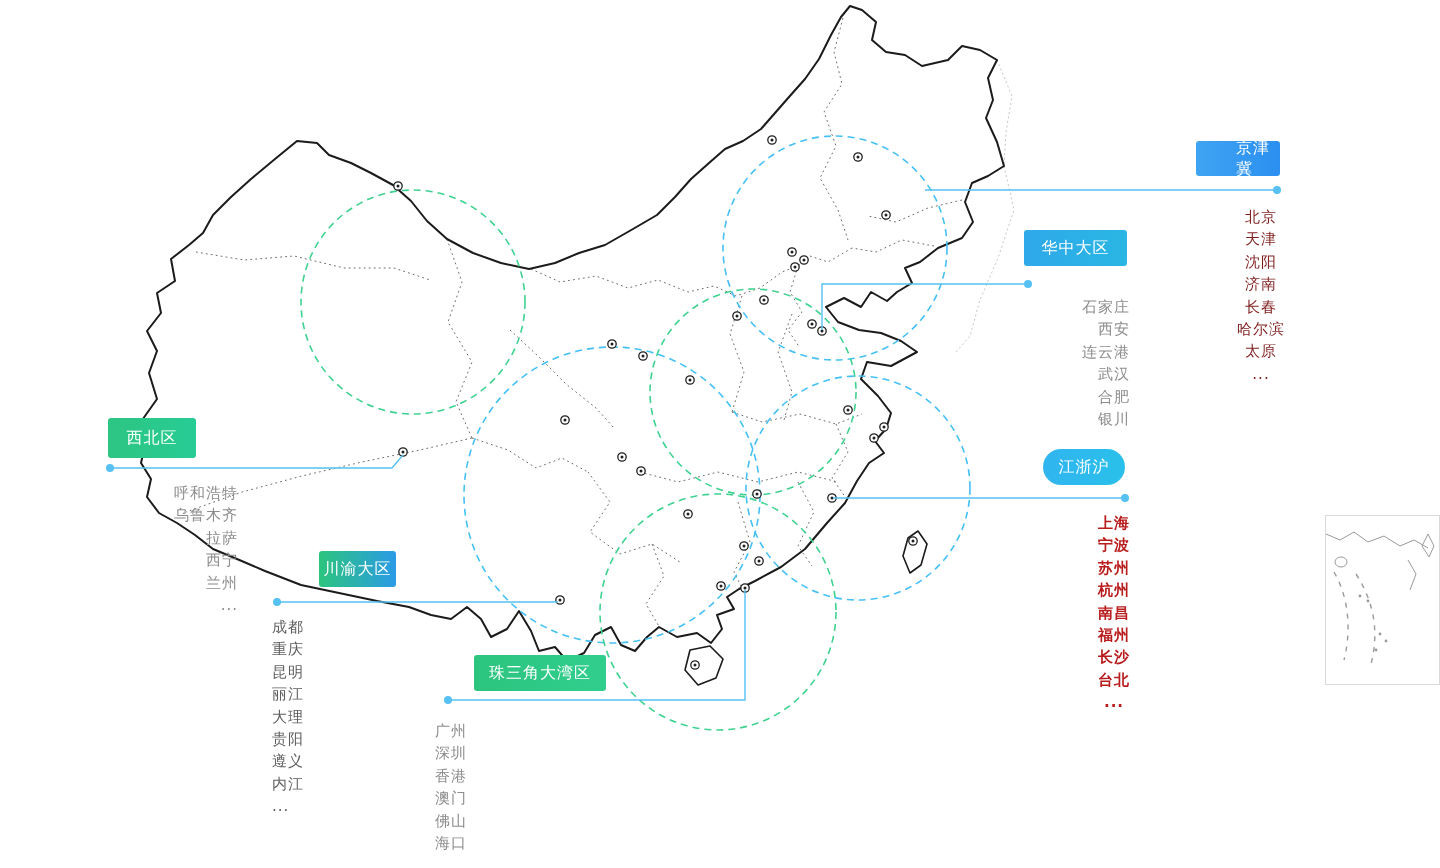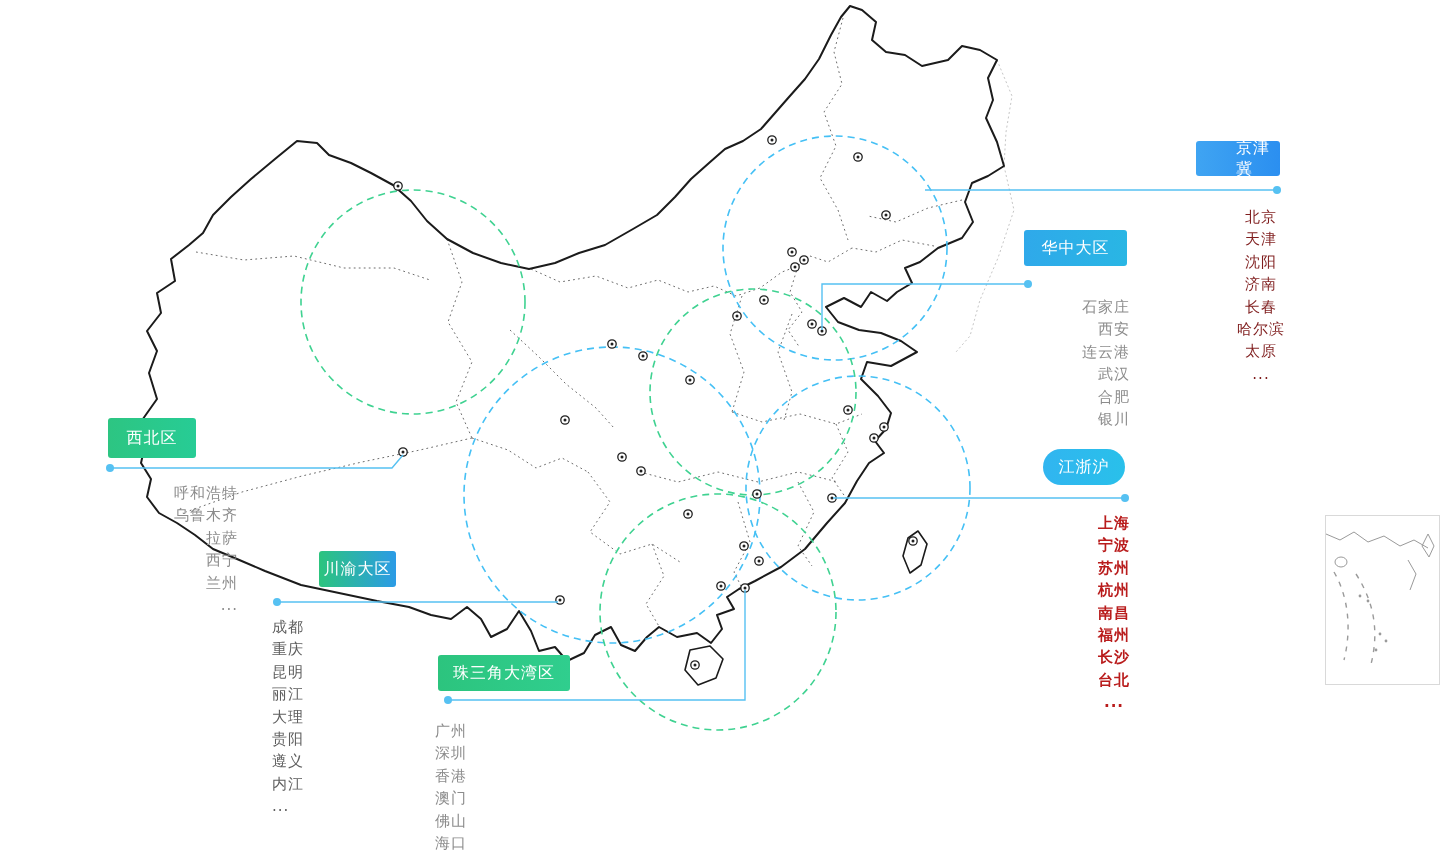--- a/index.html
+++ b/index.html
@@ -249,21 +249,21 @@
         <li>重庆</li>
         <li>昆明</li>
         <li>丽江</li>
         <li>大理</li>
         <li>贵阳</li>
         <li>遵义</li>
         <li>内江</li>
         <li>...</li>
       </ul>
 
-    <div class="badge" id="badge-zhusanjiao" style="background: linear-gradient(90deg, rgb(44, 196, 126), rgb(48, 206, 142));">珠三角大湾区</div>
+    <div class="badge" id="badge-zhusanjiao" style="background: linear-gradient(90deg, rgb(44, 196, 126), rgb(48, 206, 142)); margin-left: 36px;">珠三角大湾区</div>
     <ul class="cities" id="cities-zhusanjiao" style="color: rgb(140, 140, 140);">
         <li>广州</li>
         <li>深圳</li>
         <li>香港</li>
         <li>澳门</li>
         <li>佛山</li>
         <li>海口</li>
         <li>...</li>
       </ul>
 

